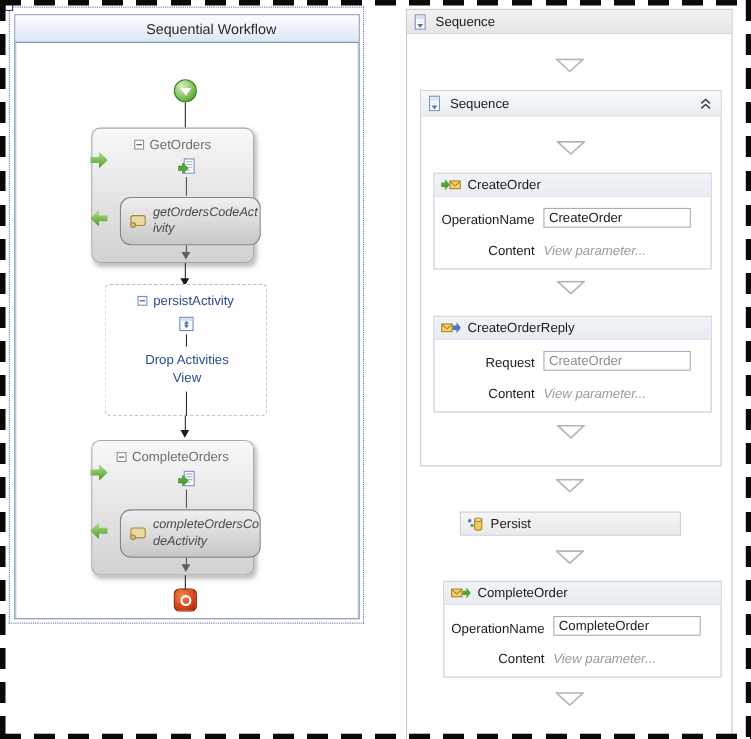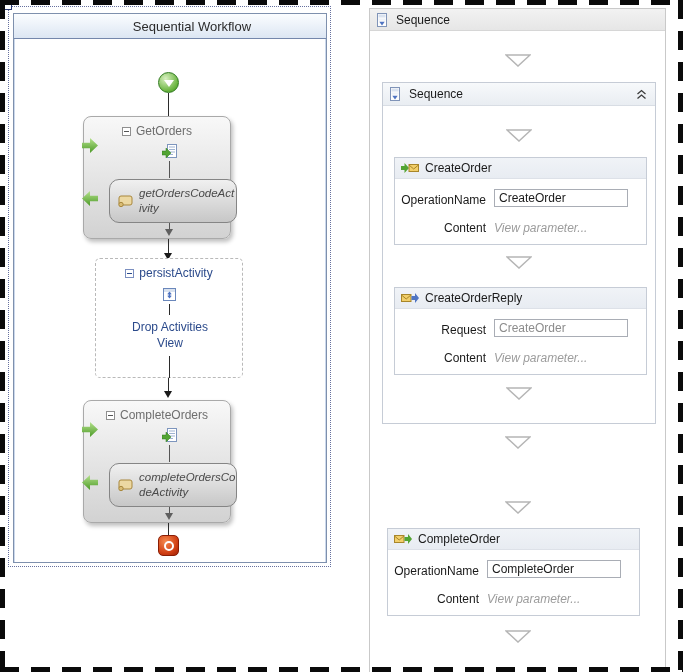--- a/index.html
+++ b/index.html
@@ -330,28 +330,39 @@
           </svg>
       </div>
     </div>
 
     <div class="drop-tri" style="left:135px;top:426px;">
       <svg width="26" height="13">
           <polygon points="1,1 25,1 13,12" fill="#fff" stroke="#b5b5b5" stroke-width="1.5"></polygon>
         </svg>
     </div>
 
+    <div class="persist-bar">
+      <span class="icon">
+        <svg width="16" height="15">
+            <circle cx="3" cy="4.5" r="1.6" fill="#4f74c2"></circle>
+            <circle cx="5.2" cy="8.8" r="1.6" fill="#6aa84f"></circle>
+            <path d="M7.5 3.5 v8 a3.25 1.6 0 0 0 6.5 0 v-8" fill="#edc95e" stroke="#a8862a"></path>
+            <ellipse cx="10.75" cy="3.5" rx="3.25" ry="1.6" fill="#f6e193" stroke="#a8862a"></ellipse>
+          </svg>
+      </span>
+      <span>Persist</span>
+    </div>
 
     <div class="drop-tri" style="left:135px;top:491px;">
       <svg width="26" height="13">
           <polygon points="1,1 25,1 13,12" fill="#fff" stroke="#b5b5b5" stroke-width="1.5"></polygon>
         </svg>
     </div>
 
-    <div class="activity" style="left:17px;top:519px;">
+    <div class="activity" style="left:33px;top:519px;">
       <div class="a-hdr">
         <span class="icon">
           <svg width="18" height="12">
               <rect x="0.5" y="2.5" width="9.5" height="7" fill="#f2cf6a" stroke="#a8862a"></rect>
               <polyline points="0.5,3 5.2,7 9.9,3" fill="none" stroke="#a8862a"></polyline>
               <polygon points="10.5,4 14,4 14,1 18,6 14,11 14,8 10.5,8" fill="#52a433"></polygon>
             </svg>
         </span>
         <span>CompleteOrder</span>
       </div>

